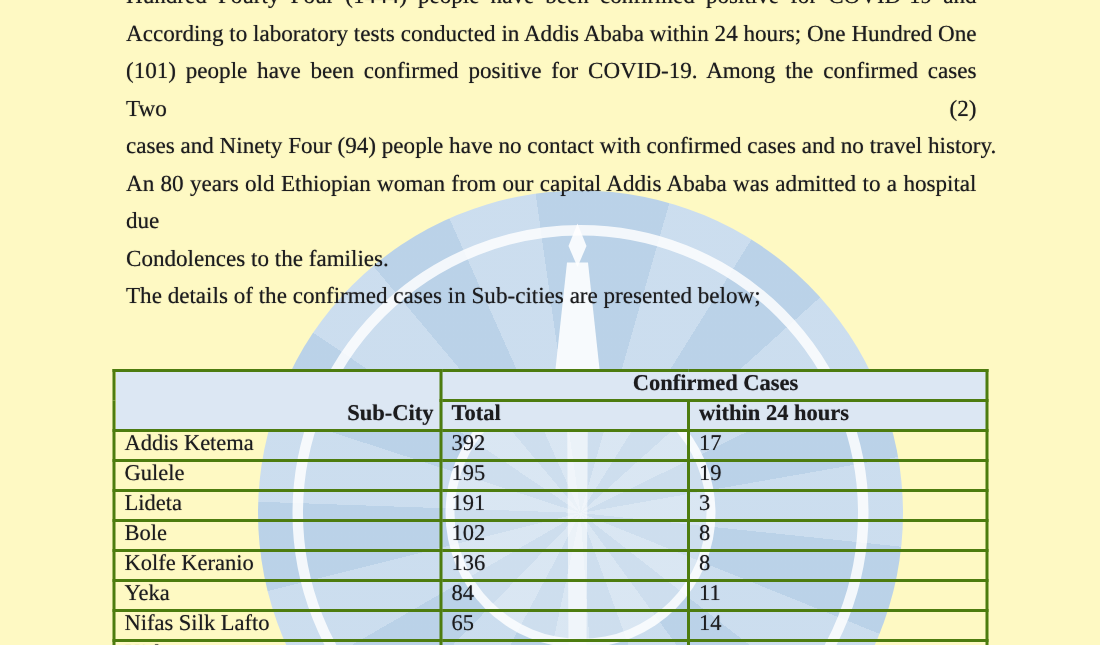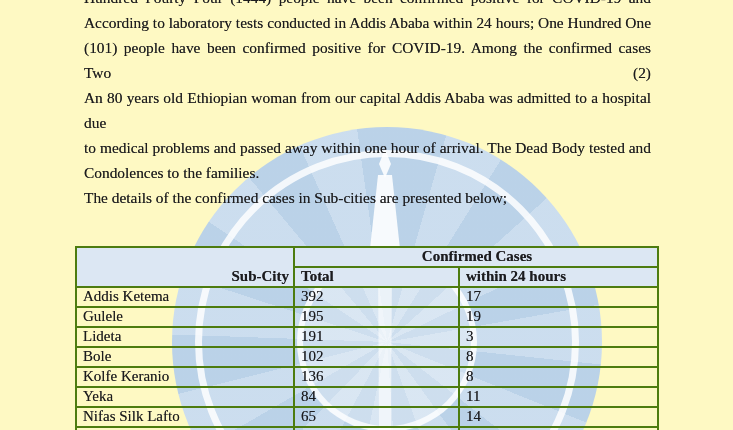--- a/index.html
+++ b/index.html
@@ -136,22 +136,22 @@
 
         <path d="M378 259 L392 259 L391 430 L379 430 Z" fill="rgba(255,255,255,0.6)"></path>
       </g>
     </svg>
   </div>
 
   <div class="text-block" id="body-text">
       <div class="line fill">Hundred Fourty Four (1444) people have been confirmed positive for COVID-19 and</div>
       <div class="line fill">According to laboratory tests conducted in Addis Ababa within 24 hours; One Hundred One</div>
       <div class="line fill">(101) people have been confirmed positive for COVID-19. Among the confirmed cases Two (2)</div>
+      <div class="line">cases and Ninety Four (94) people have no contact with confirmed cases and no travel history.</div>
       <div class="line fill">An 80 years old Ethiopian woman from our capital Addis Ababa was admitted to a hospital due</div>
-      <div class="line fill">to medical problems and passed away within one hour of arrival. The Dead Body tested and</div>
       <div class="line">Condolences to the families.</div>
       <div class="line">The details of the confirmed cases in Sub-cities are presented below;</div>
     </div>
 
   <table class="cases">
     <colgroup>
       <col style="width:218px">
       <col style="width:165px">
       <col style="width:199px">
     </colgroup>

